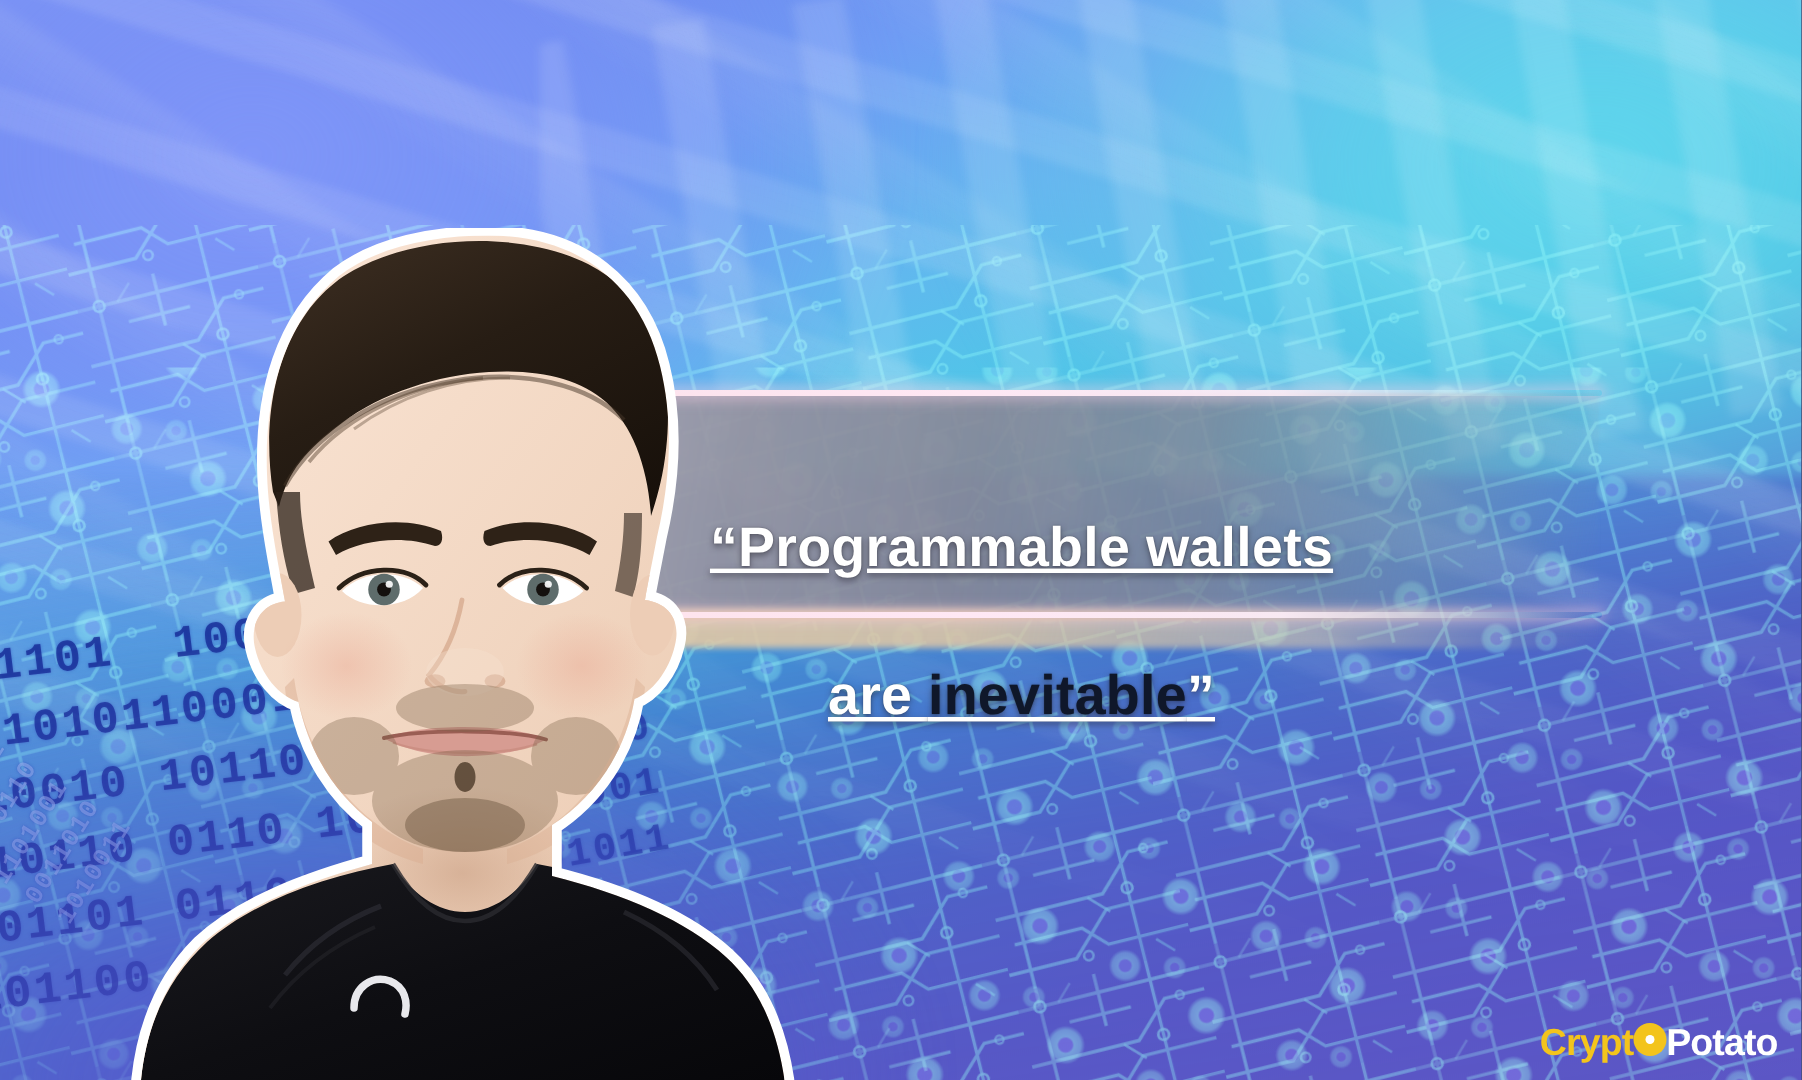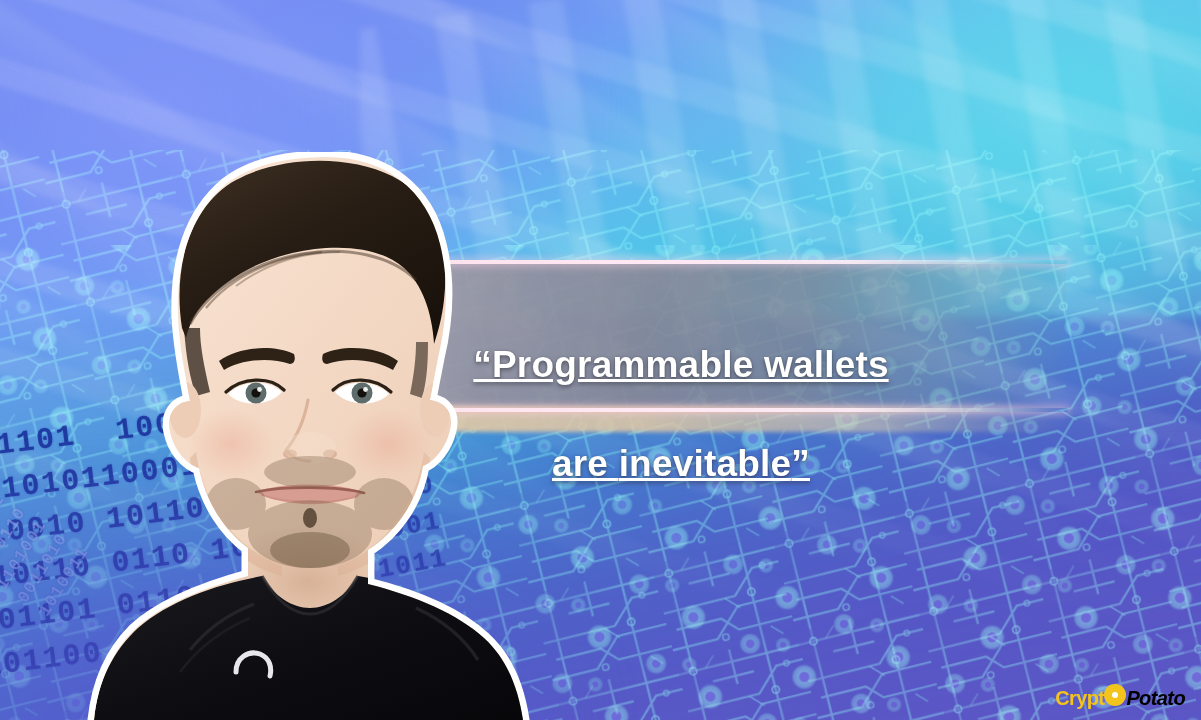--- a/index.html
+++ b/index.html
@@ -262,49 +262,49 @@
     text-align: center;
     color: #ffffff;
     font-size: 37px;
     font-weight: 700;
     line-height: 1.34;
     letter-spacing: 0.2px;
     text-shadow: 0 2px 4px rgba(40,38,50,0.55), 0 0 1px rgba(0,0,0,.4);
     white-space: pre-line;
     text-decoration: underline;
   }
-  .quote .hl { color: #ffffff; }
+  .quote .hl { color: #0f172a; }
 
   
 
   .portrait {
     position: absolute;
     left: 86px;
     top: 152px;
     width: 445px;
     height: 568px;
   }
   .portrait svg { width: 100%; height: 100%; display: block; }
 
   
 
   .logo {
     position: absolute;
     right: 16px;
     bottom: 12px;
     display: flex;
     align-items: baseline;
-    font-size: 20px;
+    font-size: 25px;
     font-weight: 700;
     letter-spacing: -0.6px;
     line-height: 1;
     user-select: none;
   }
   .logo .crypto { color: #F3C41C; }
-  .logo .potato { color: #000000; font-style: italic; }
+  .logo .potato { color: #ffffff; }
   .logo .dot-o {
     display: inline-block;
     width: 22px;
     height: 22px;
     border-radius: 50%;
     background: #F3C41C;
     position: relative;
     margin: 0 0px;
     transform: translateY(1px);
   }

